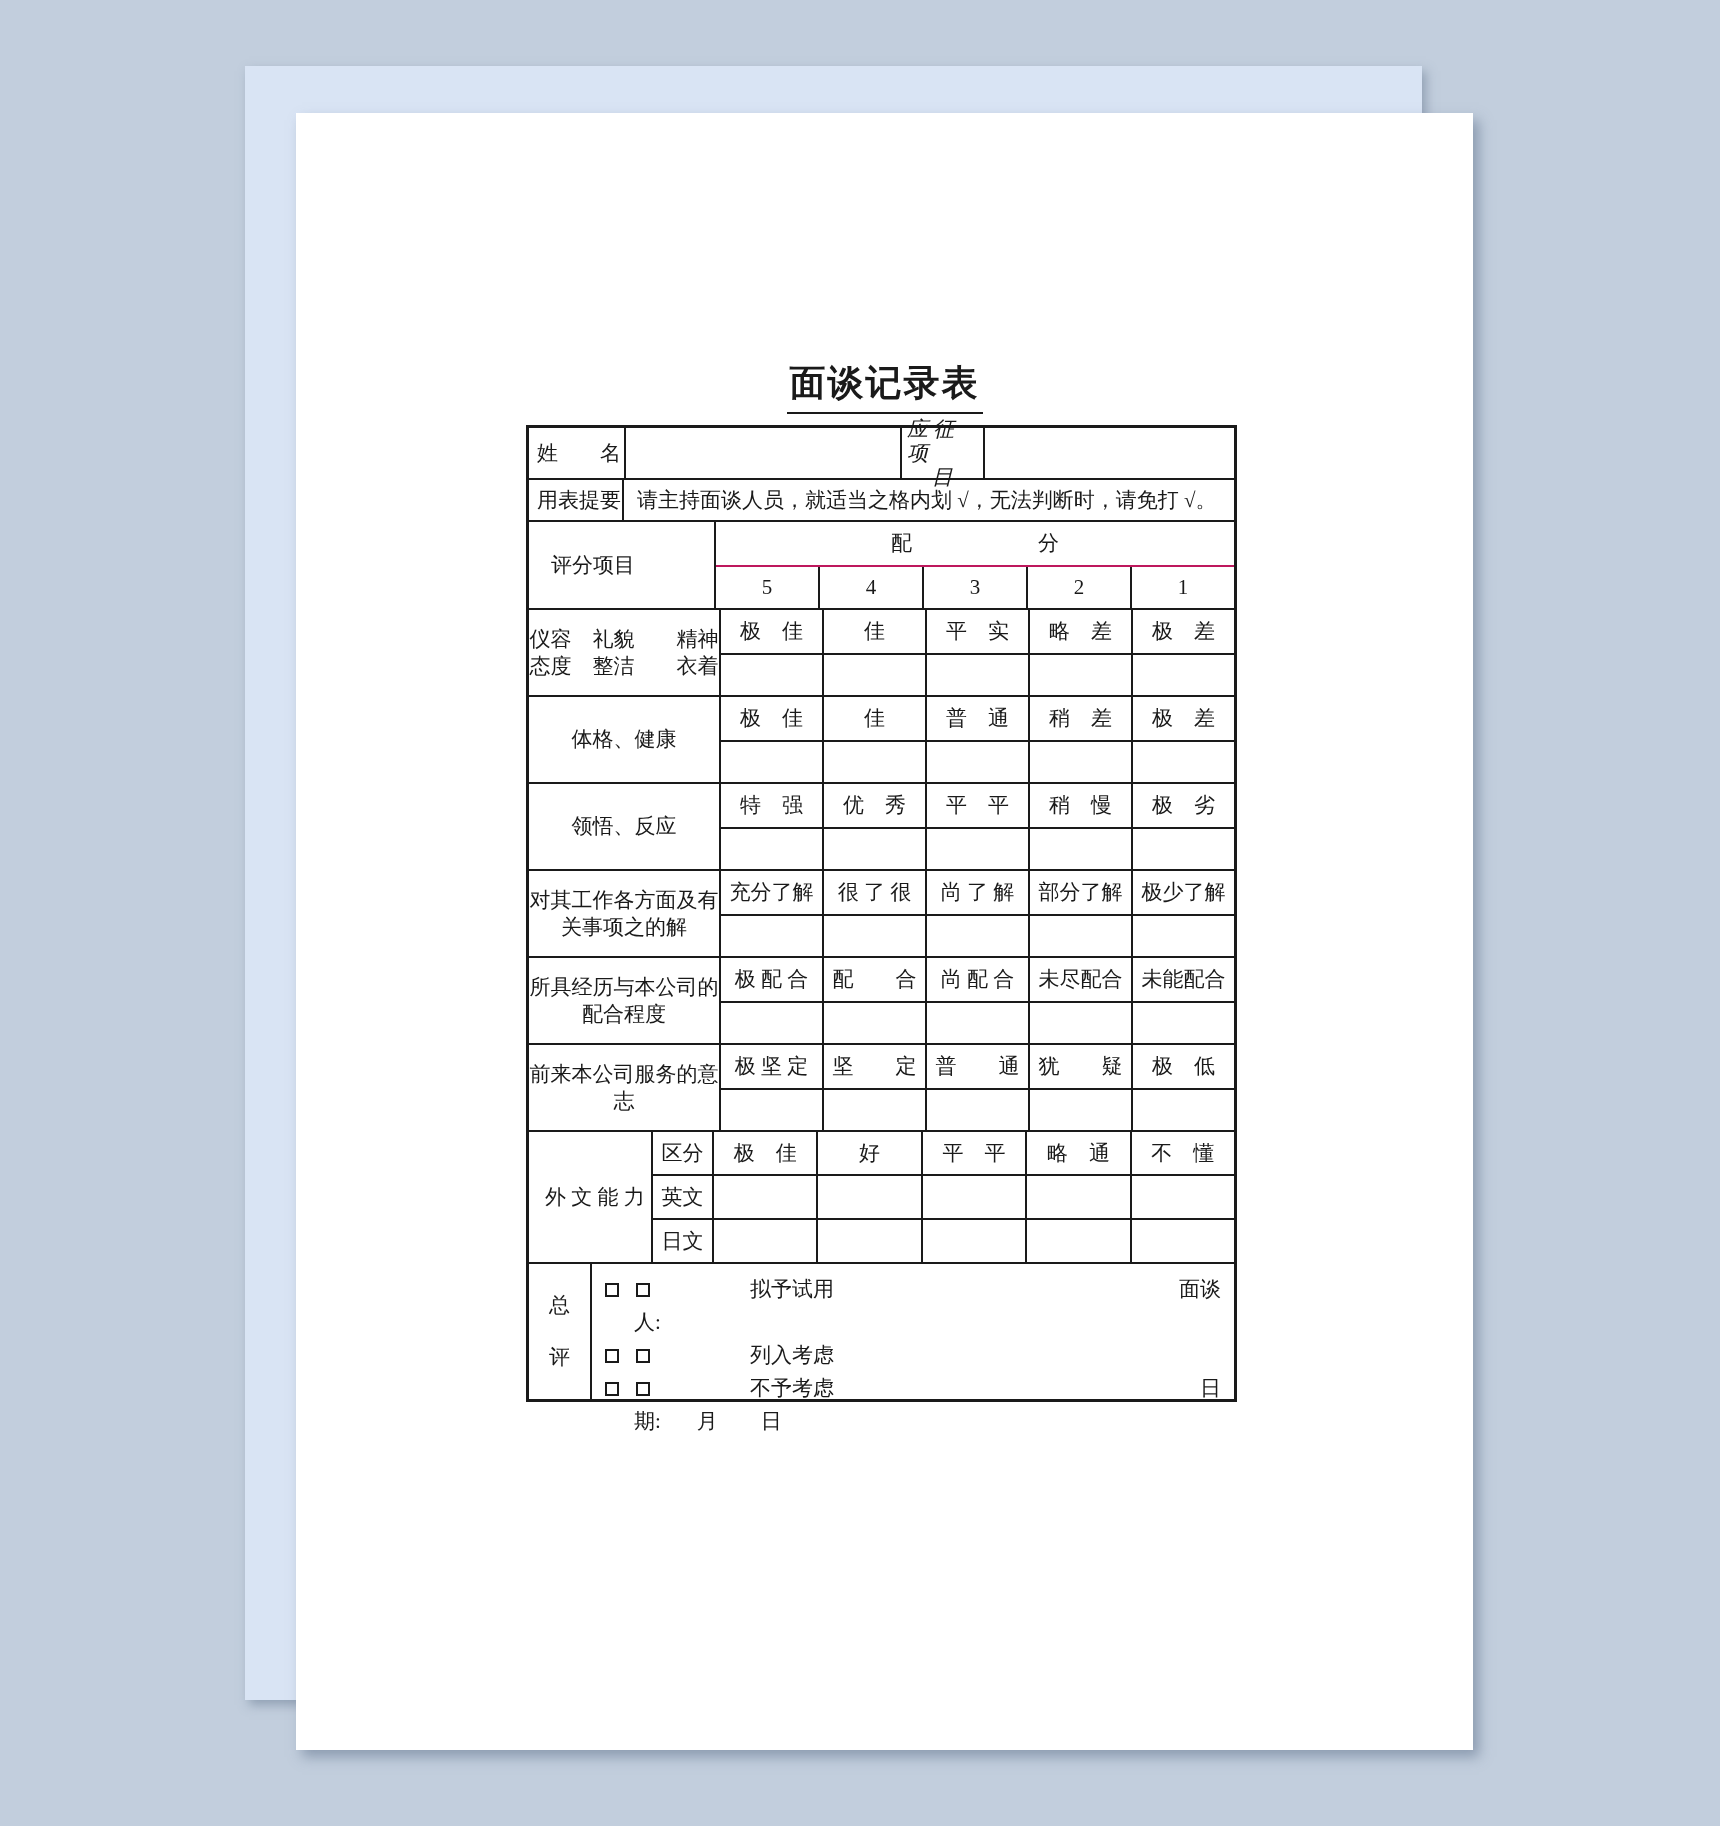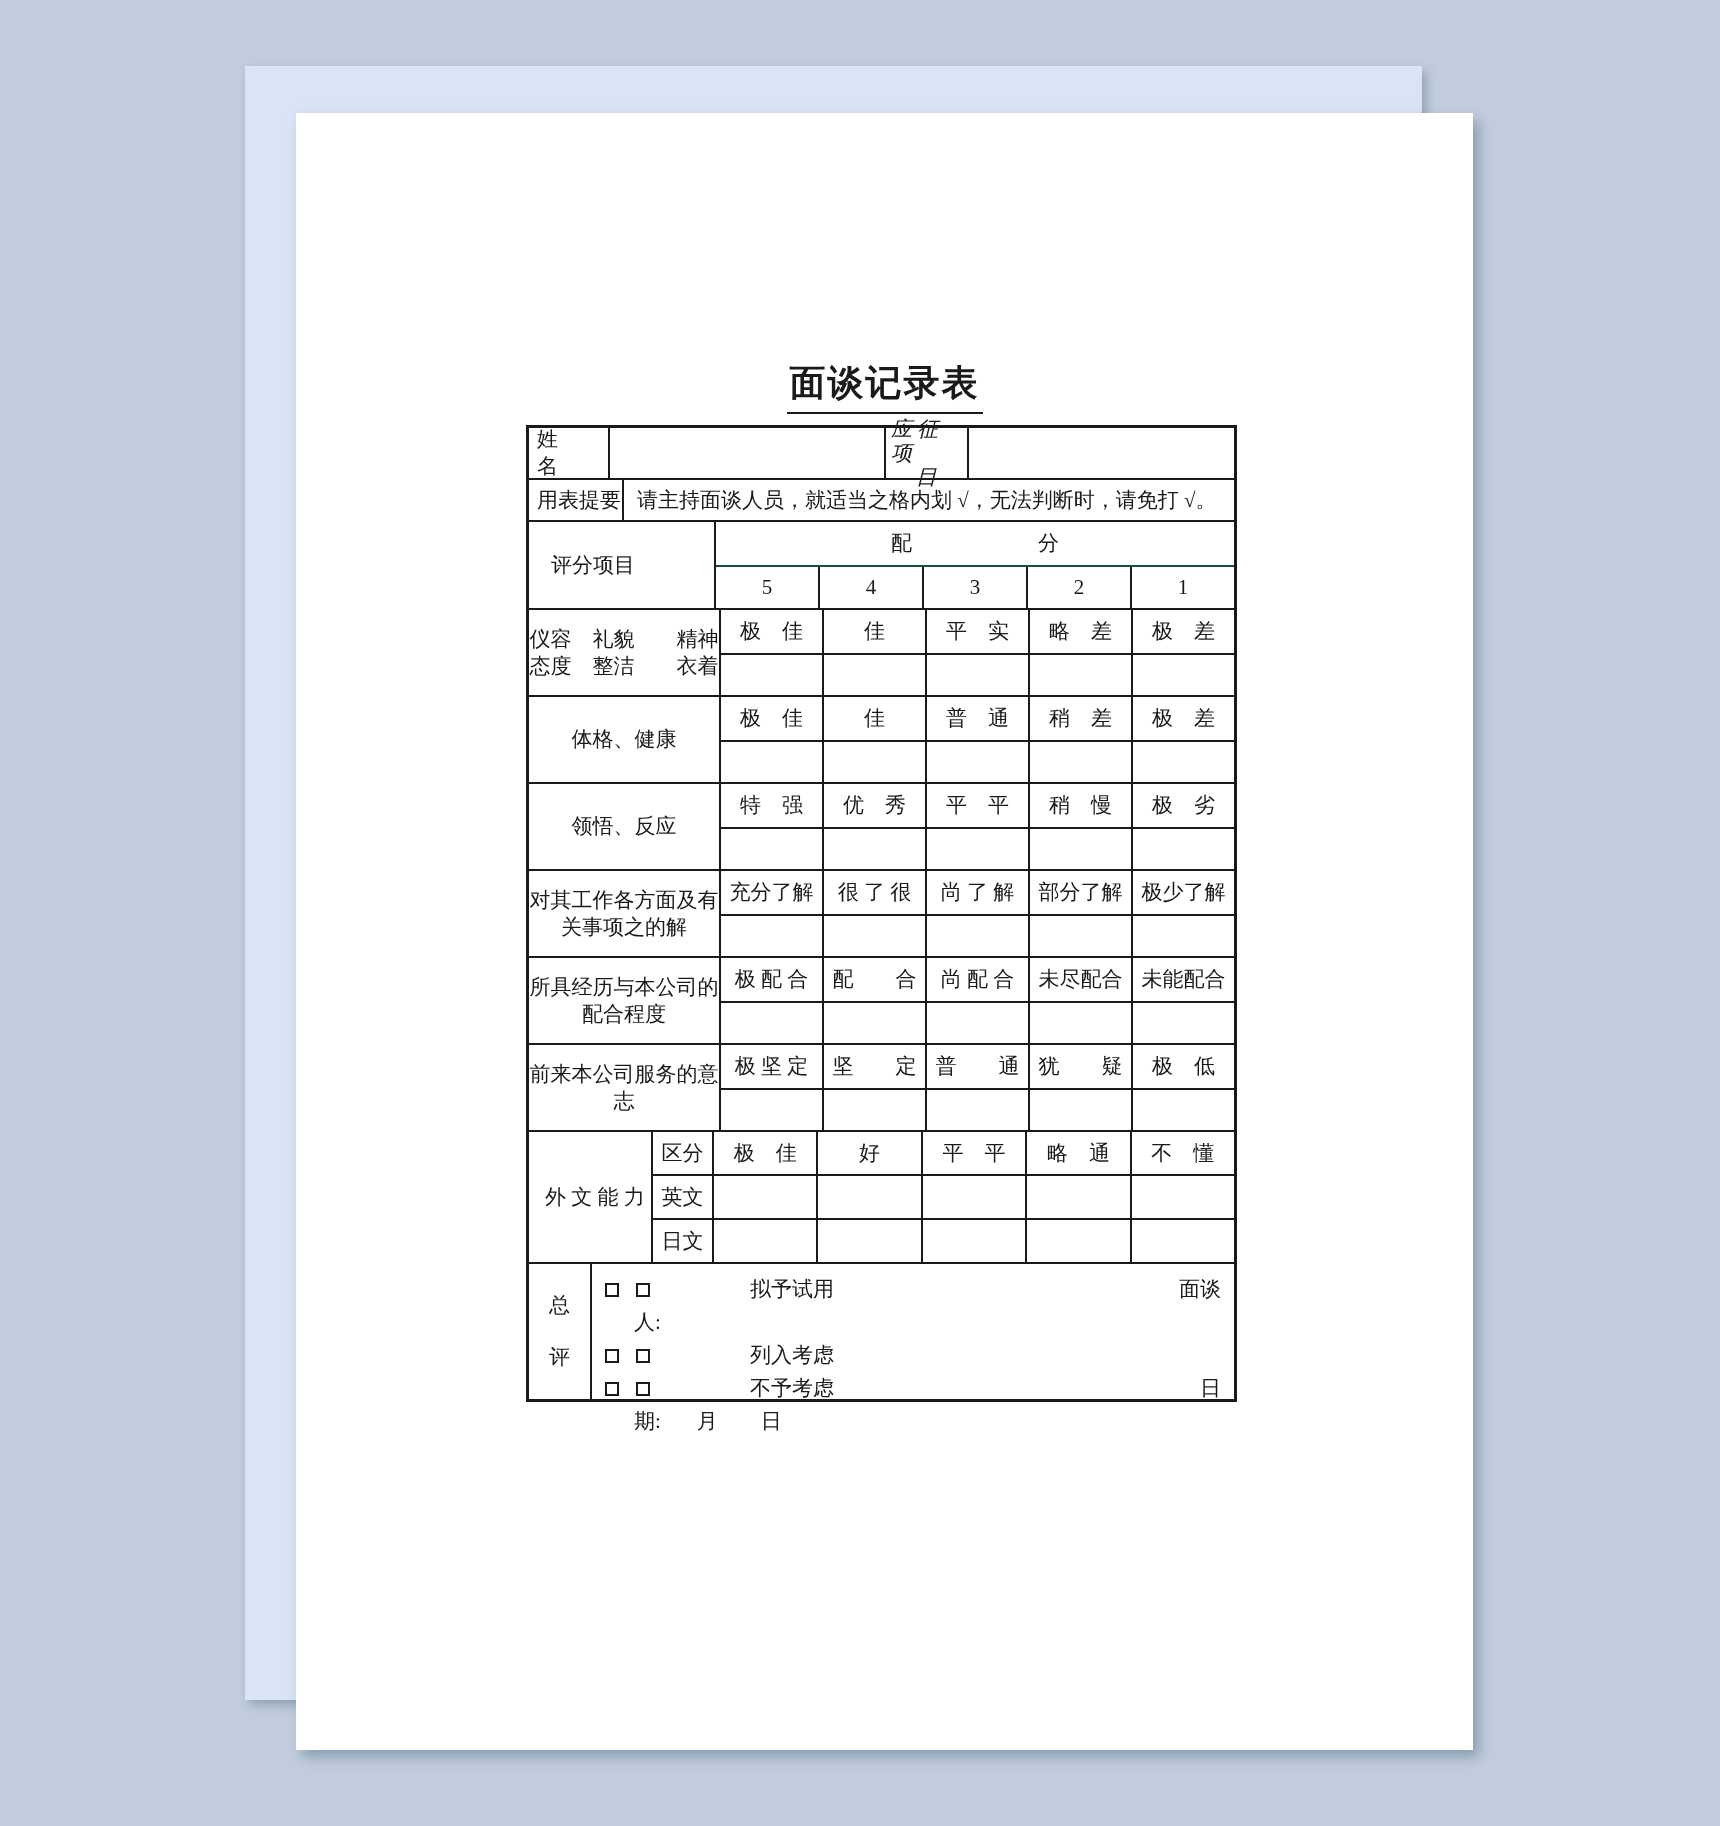--- a/index.html
+++ b/index.html
@@ -30,33 +30,33 @@
   .tbl{
     position:absolute;left:230px;top:312px;width:711px;
     border:3px solid #1a1a1a;font-size:21px;line-height:27px;
   }
   .row{display:flex;border-bottom:2px solid #1a1a1a;}
   .row.last{border-bottom:none;}
   .cell{border-right:2px solid #1a1a1a;display:flex;align-items:center;}
   .cell.nobr{border-right:none;}
   
   .r1{height:52px;}
-  .c-name-lab{width:81px;padding-left:8px;}
+  .c-name-lab{width:97px;padding-left:8px;}
   .c-name-val{width:276px;}
   .c-apply-lab{width:83px;padding:1px 5px;line-height:24px;flex-direction:column;align-items:center;justify-content:center;font-style:italic;}
   .c-apply-val{flex:1;}
   
   .r2{height:42px;}
   .c-sum-lab{width:95px;padding-left:8px;}
   .c-sum-txt{flex:1;padding-left:13px;}
   
   .r34{height:88px;}
   .c-crit{width:187px;padding-left:22px;}
   .hdr-right{flex:1;display:flex;flex-direction:column;}
-  .hdr-group{height:46px;border-bottom:2px solid #14532d;display:flex;align-items:center;justify-content:center;}
+  .hdr-group{height:46px;border-bottom:2px solid #be185d;display:flex;align-items:center;justify-content:center;}
   .pts{height:42px;display:flex;}
   .sc{flex:1;justify-content:center;text-align:center;}
   
   .sec{height:87px;}
   .sec-label{width:192px;flex-direction:column;justify-content:center;text-align:center;}
   .sec-label div:empty{display:none;}
   .sec-right{flex:1;display:flex;flex-direction:column;}
   .opt-row{height:45px;display:flex;border-bottom:2px solid #1a1a1a;}
   .blank-row{height:40px;display:flex;flex:1;}
   

